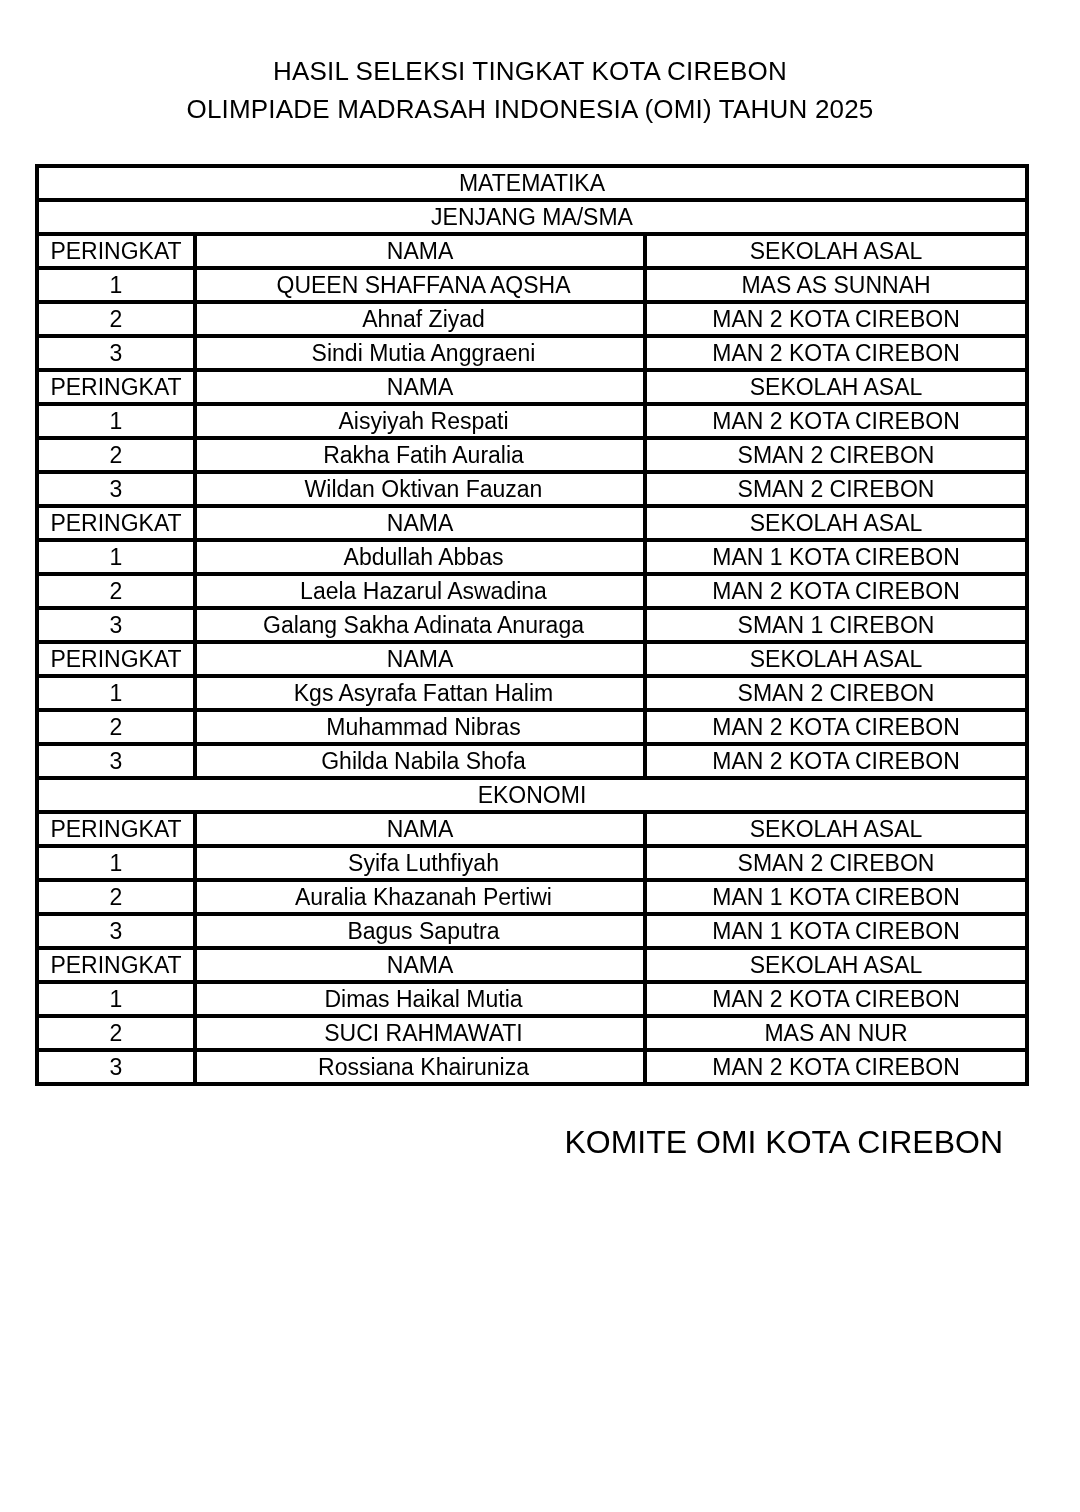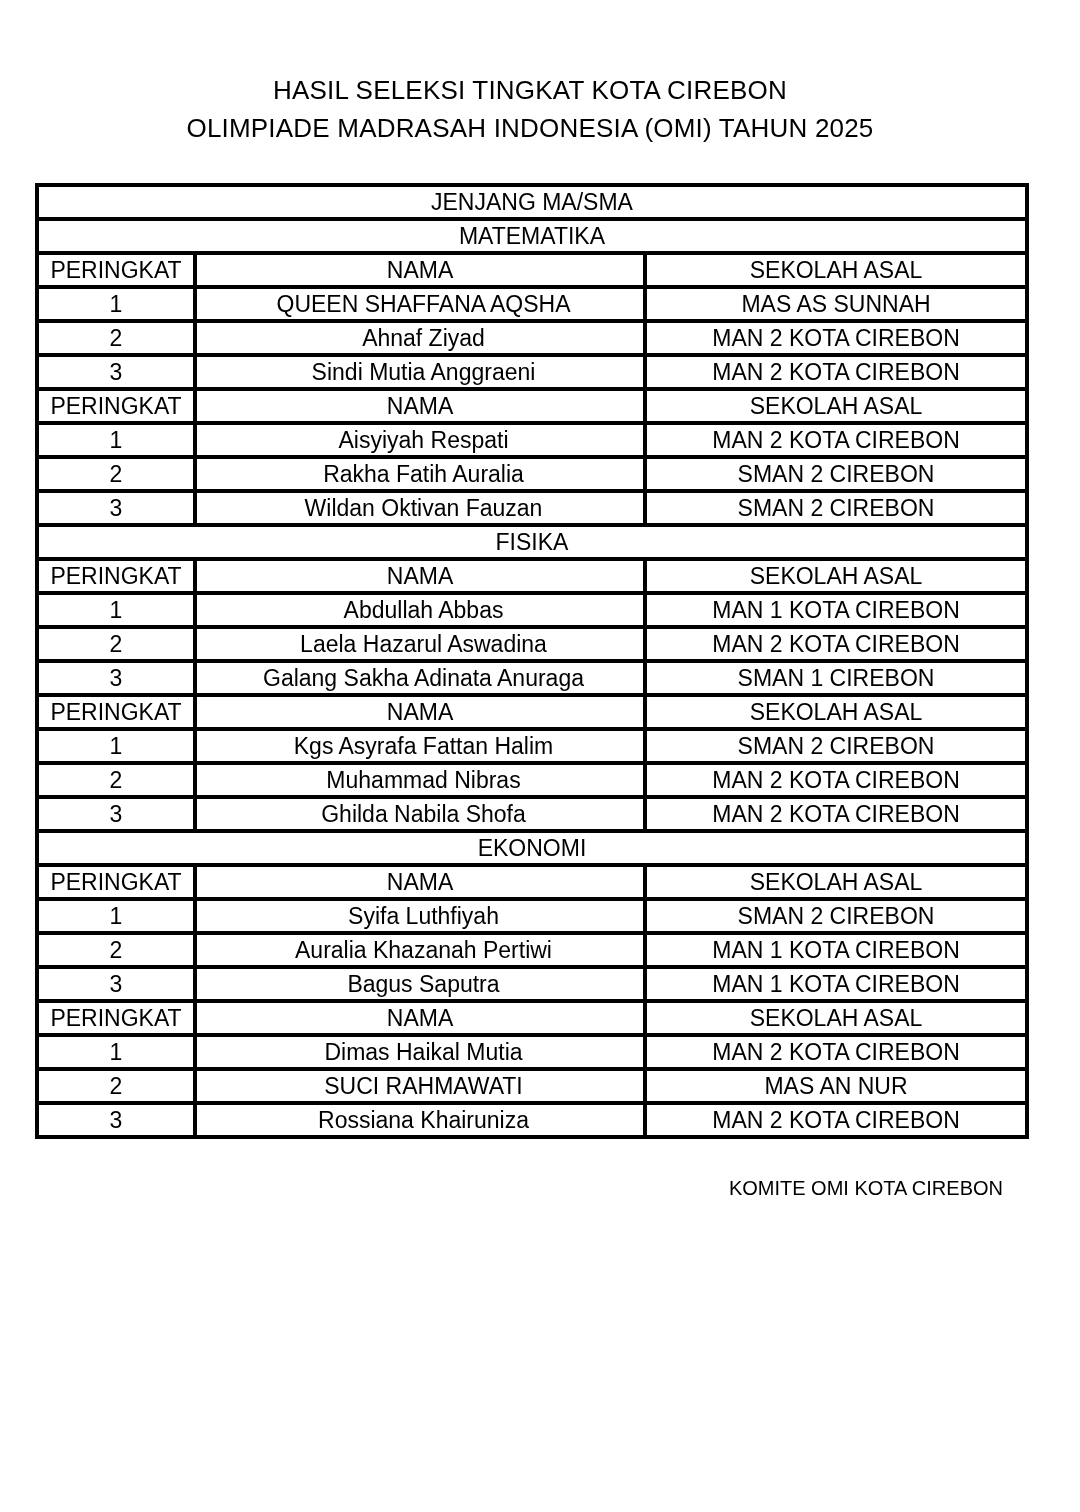--- a/index.html
+++ b/index.html
@@ -7,21 +7,21 @@
     width: 1080px;
     background: #ffffff;
     color: #000000;
     font-family: "Liberation Sans", sans-serif;
   }
   body { height: 1512px; overflow: hidden; }
 
   .doc-header {
     width: 990px;
     margin: 0 0 0 35px;
-    padding-top: 71px;
+    padding-top: 52px;
     text-align: center;
   }
   .title-line {
     font-size: 26px;
     line-height: 38px;
     letter-spacing: 0.2px;
     white-space: nowrap;
   }
 
   .content {
@@ -44,46 +44,46 @@
     background: #ffffff;
   }
   td.center { text-align: center; }
   td.name { text-align: center; padding-left: 7px; }
 
   .doc-footer {
     width: 990px;
     margin: 38px 0 8px 35px;
     text-align: right;
     padding-right: 22px;
-    font-size: 20px;
+    font-size: 32px;
   }
 </style>
 </head>
 <body>
 
 <div class="doc-header">
   <div class="title-line">HASIL SELEKSI TINGKAT KOTA CIREBON</div>
   <div class="title-line">OLIMPIADE MADRASAH INDONESIA (OMI) TAHUN 2025</div>
 </div>
 
 <div class="content">
   <table class="results">
     <colgroup>
       <col style="width:158px">
       <col style="width:450px">
       <col style="width:382px">
     </colgroup>
     <tbody>
       <tr>
+          <td class="center" colspan="3">MATEMATIKA</td>
+        </tr>
+
+    <tr>
         <td colspan="3" class="center">JENJANG MA/SMA</td>
       </tr>
-
-    <tr>
-          <td class="center" colspan="3">MATEMATIKA</td>
-        </tr>
         <tr>
           <td class="center">PERINGKAT</td>
           <td class="center">NAMA</td>
           <td class="center">SEKOLAH ASAL</td>
         </tr>
         <tr>
           <td class="center">1</td>
           <td class="name">QUEEN SHAFFANA AQSHA</td>
           <td class="center">MAS AS SUNNAH</td>
         </tr>
@@ -109,23 +109,20 @@
         </tr>
         <tr>
           <td class="center">2</td>
           <td class="name">Rakha Fatih Auralia</td>
           <td class="center">SMAN 2 CIREBON</td>
         </tr>
         <tr>
           <td class="center">3</td>
           <td class="name">Wildan Oktivan Fauzan</td>
           <td class="center">SMAN 2 CIREBON</td>
-        </tr>
-        <tr>
-          <td class="center" colspan="3">FISIKA</td>
         </tr>
         <tr>
           <td class="center">PERINGKAT</td>
           <td class="center">NAMA</td>
           <td class="center">SEKOLAH ASAL</td>
         </tr>
         <tr>
           <td class="center">1</td>
           <td class="name">Abdullah Abbas</td>
           <td class="center">MAN 1 KOTA CIREBON</td>

